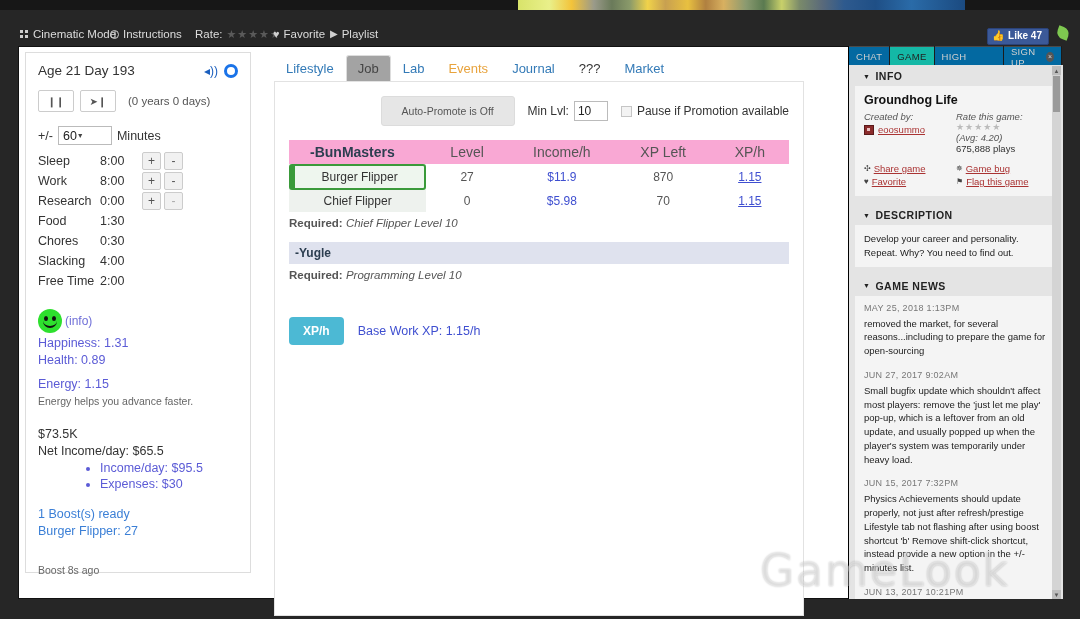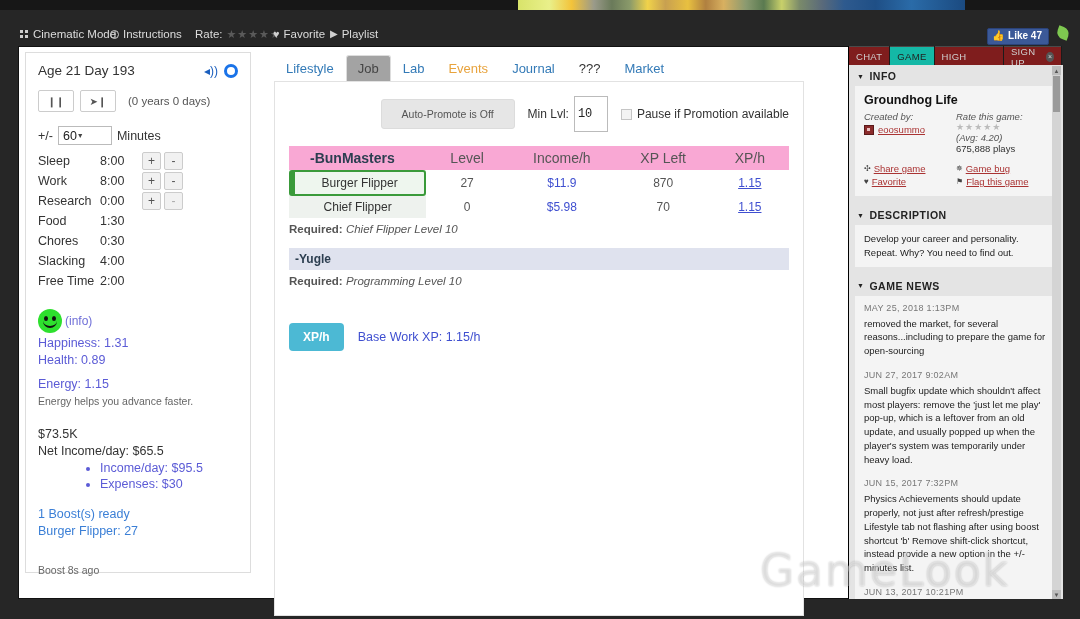--- a/index.html
+++ b/index.html
@@ -153,22 +153,22 @@
     position: absolute; left: 255px; top: 34px; width: 530px; height: 535px;
     border: 1px solid #e2e2e2; background: #fff; padding: 14px;
   }
   .promote-row { display:flex; align-items:center; gap:13px;justify-content:flex-end; }
   .promote-btn {
     background:#e6e6e6; border:1px solid #dcdcdc; color:#555;
     font-size: 10.5px; padding: 8px 20px; border-radius:3px;
   }
   .minlvl { font-size:12px; color:#333; display:flex; align-items:center; gap:5px; }
   .minlvl input {
-    width:34px; height:36px; border:1px solid #bbb; font-size:12px;
-    padding:1px 3px; font-family:Liberation Mono, monospace; color:#222;
+    width:34px; height:20px; border:1px solid #bbb; font-size:12px;
+    padding:1px 3px; font-family:Liberation Sans, sans-serif; color:#222;
   }
   .pausechk { display:flex; align-items:center; gap:5px; font-size:12px; color:#333; }
   .chkbox { width:11px; height:11px; border:1px solid #c5c5c5; background:#f3f3f3; }
 
   .jtable { width:100%; margin-top:14px; border-collapse:collapse; font-size:12px; }
   .jtable th {
     background:#f9a8d4; color:#555; font-weight:normal; text-align:left;
     padding:4px 21px; font-size:14px;
   }
   .jtable th.grp { color:#2c3e50; font-weight:bold; }
@@ -201,36 +201,36 @@
   }
   .basework { color:#3f4fd0; font-size:12.5px; }
 
   
   .right-panel {
     position: absolute; left: 848px; top: 46px; width: 214px; height: 553px;
     background: #1b1b1b; border-left:1px solid #000;
   }
   .rtabs { display:flex; height:19px; font-size:9.5px; }
   .rtab {
-    background:#7f1d1d; color:#cfcfcf; padding:4px 7px 3px; margin-right:1px;
+    background:#0369a1; color:#cfcfcf; padding:4px 7px 3px; margin-right:1px;
     border-top:1px solid #4a4a4a; letter-spacing:.3px;
   }
   .rtab.active { background:#14b8a6; color:#222; }
   .rtab.signup { display:flex; align-items:center; gap:4px; }
   .rx {
     width:10px; height:10px; border-radius:50%; background:#555;
     color:#ddd; font-size:7px; display:flex; align-items:center; justify-content:center;
   }
   .rbody {
     position:absolute; left:0; top:19px; width:214px; height:534px;
     background:#e4e4e4; overflow:hidden;
   }
   .rsec-h {
     font-size:10.5px; font-weight:bold; color:#222; letter-spacing:.5px;
-    padding:5px 8px 4px; display:flex; align-items:center; gap:5px;
+    padding:5px 14px 4px; display:flex; align-items:center; gap:5px;
   }
   .tri { font-size:7px; }
   .rcard { background:#f4f4f4; margin:0 6px 8px; padding:7px 9px; }
   .gname { font-size:12.5px; font-weight:bold; color:#111; }
   .grow { display:flex; margin-top:4px; font-size:9.5px; }
   .gcol { flex:1; }
   .gmuted { color:#555; font-style:italic; }
   .author { display:flex; align-items:center; gap:4px; margin-top:2px; }
   .avatar {
     width:10px; height:10px; background:#8b2b2b; border:1px solid #5a1a1a;

